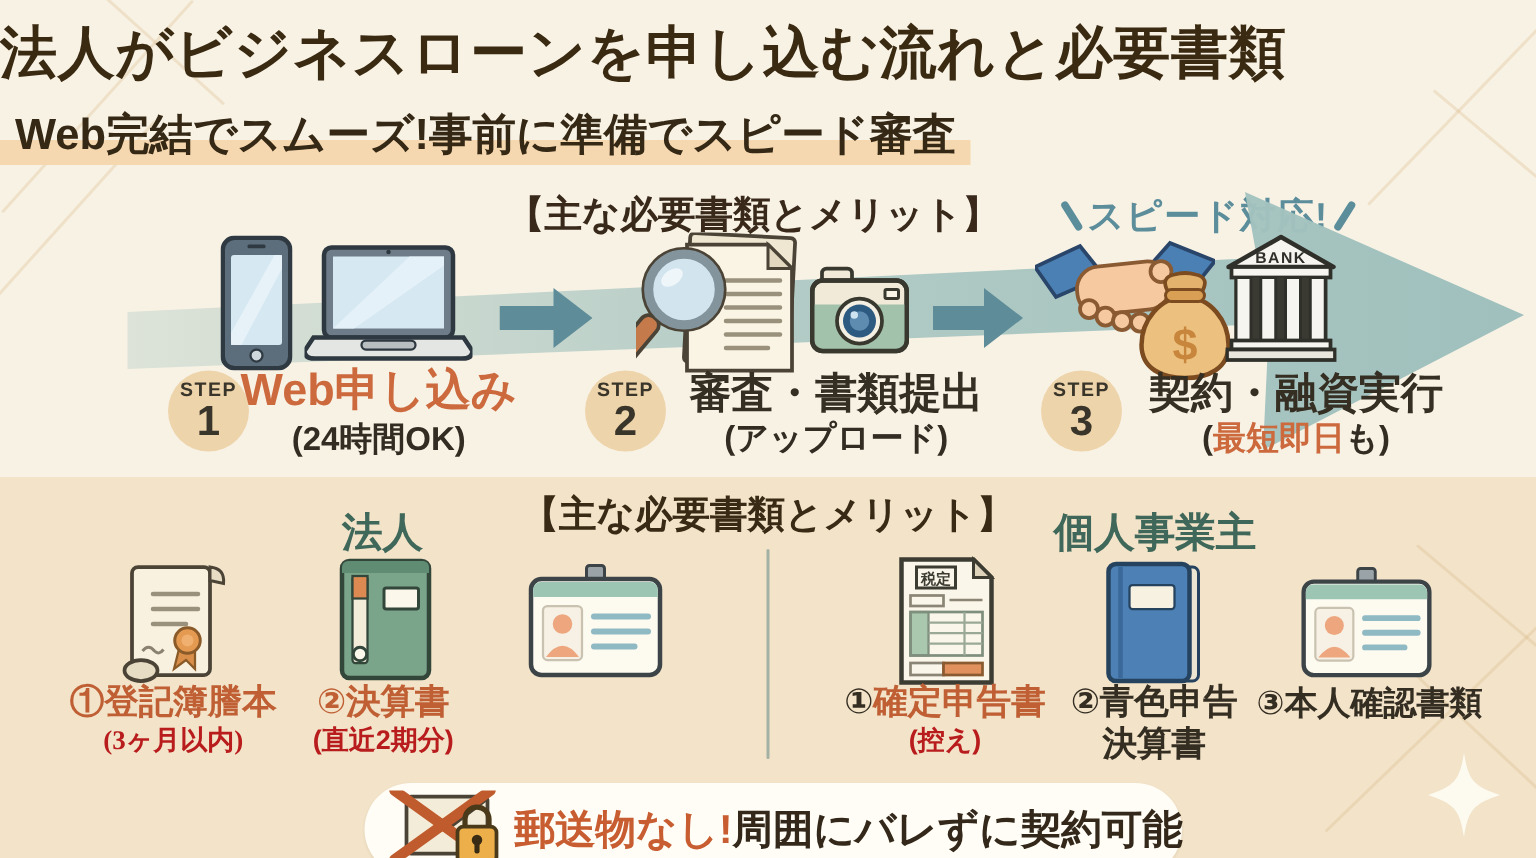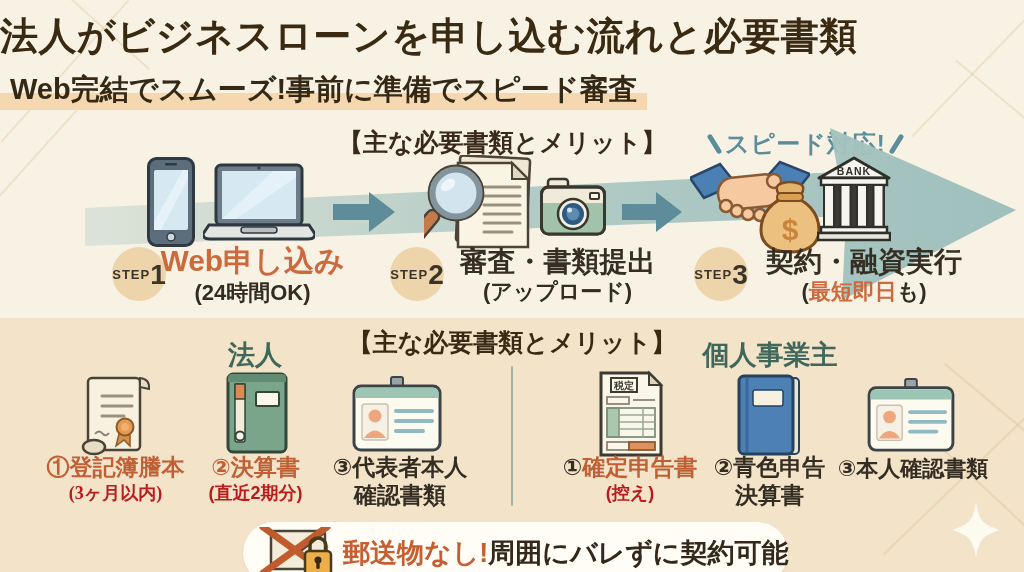--- a/index.html
+++ b/index.html
@@ -24,21 +24,21 @@
   }
   
   .flow-heading{position:absolute;left:338px;top:126px;font-size:25px;font-weight:800;color:#38291a;}
   .speed-label{position:absolute;left:712px;top:128px;display:flex;align-items:center;gap:8px;color:#5c8d9b;}
   .speed-text{font-size:24px;font-weight:800;letter-spacing:1px;}
   .sl{display:block;width:5px;height:22px;background:#5c8d9b;border-radius:3px;}
   .sl.l{transform:rotate(-32deg);}
   .sl.r{transform:rotate(32deg);}
   .step-badge{
     position:absolute;width:54px;height:54px;border-radius:50%;background:#eed4aa;
-    display:flex;flex-direction:row;align-items:center;justify-content:center;color:#3a352a;
+    display:flex;flex-direction:column;align-items:center;justify-content:center;color:#3a352a;
   }
   .step-word{font-size:13px;font-weight:800;letter-spacing:1px;line-height:1;}
   .step-num{font-size:28px;font-weight:800;line-height:1;margin-top:1px;}
   .step-text{position:absolute;text-align:center;}
   .step-title{font-size:28px;font-weight:800;color:#352e23;line-height:1.15;white-space:nowrap;}
   .step-title.orange{color:#cc6a3e;font-size:30px;}
   .step-note{font-size:22px;font-weight:800;color:#332c22;line-height:1.3;white-space:nowrap;}
   .accent{color:#cc6a3e;}
   
   .docs-heading{position:absolute;left:0;top:326px;width:1024px;text-align:center;
@@ -257,24 +257,20 @@
     <path d="M3.5,22 v-5 a5,5 0 0 1 5,-5 h73 a5,5 0 0 1 5,5 v5 z" fill="#9cc5b4"></path>
     <rect x="10" y="28" width="26" height="36" rx="3" fill="#f6f1e4" stroke="#c9c2b0" stroke-width="1.5"></rect>
     <circle cx="23" cy="40" r="6.5" fill="#eda67d"></circle>
     <path d="M12,62 q11,-15 22,0 z" fill="#eda67d"></path>
     <g stroke="#8fb9c3" stroke-width="4" stroke-linecap="round">
       <line x1="44" y1="35" x2="80" y2="35"></line>
         <line x1="44" y1="45" x2="80" y2="45"></line>
         <line x1="44" y1="55" x2="71" y2="55"></line>
     </g>
   </svg>
-  <div class="doc-label" style="left:320px;top:454px;width:160px;">
-    <div class="doc-title">③代表者本人</div>
-    <div class="doc-title">確認書類</div>
-  </div>
 
   <svg class="abs" style="left:597px;top:369px;" width="68" height="90" viewBox="0 0 68 90">
     <path d="M4,4 H52 L64,16 V86 H4 Z" fill="#fbf6ea" stroke="#3c3c33" stroke-width="3"></path>
     <polygon points="52,4 64,16 52,16" fill="#ded4bc" stroke="#3c3c33" stroke-width="2"></polygon>
     <rect x="14" y="9" width="26" height="14" fill="#fbf6ea" stroke="#3c3c33" stroke-width="2"></rect>
     <text x="27" y="20" text-anchor="middle" font-size="10" font-weight="bold" fill="#3c3c33">税定</text>
     <rect x="10" y="28" width="22" height="7" fill="none" stroke="#8a8575" stroke-width="1.8"></rect>
     <line x1="36" y1="31" x2="58" y2="31" stroke="#8a8575" stroke-width="1.8"></line>
     <rect x="10" y="39" width="12" height="29" fill="#a9c8ae" stroke="#7f8f7d" stroke-width="1.5"></rect>
     <rect x="10" y="39" width="48" height="29" fill="none" stroke="#7f8f7d" stroke-width="1.8"></rect>

